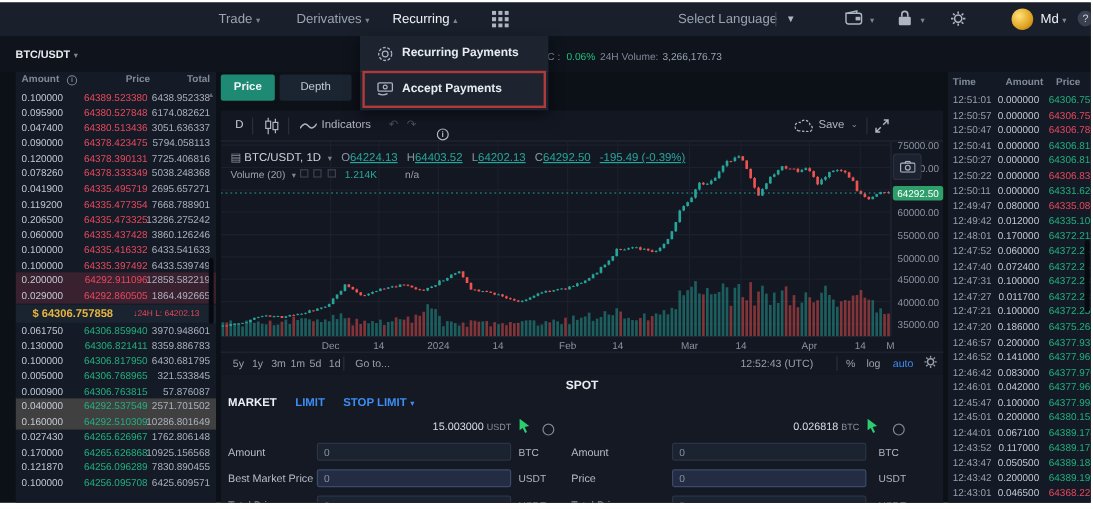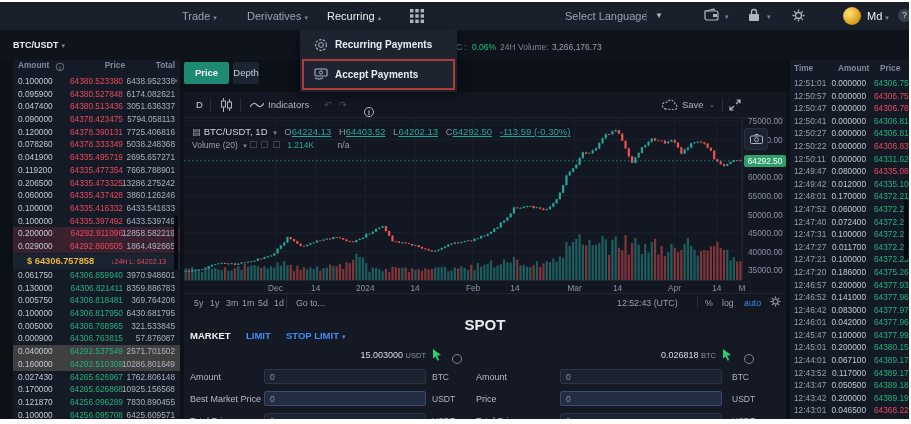--- a/index.html
+++ b/index.html
@@ -263,25 +263,20 @@
             <span class="c-amt">0.061750</span>
             <span class="c-prc">64306.859940</span>
             <span class="c-tot">3970.948601</span>
           </div>
           <div class="ob-row bid">
             <span class="c-amt">0.130000</span>
             <span class="c-prc">64306.821411</span>
             <span class="c-tot">8359.886783</span>
           </div>
           <div class="ob-row bid">
-            <span class="c-amt">0.005750</span>
-            <span class="c-prc">64306.818481</span>
-            <span class="c-tot">369.764206</span>
-          </div>
-          <div class="ob-row bid">
             <span class="c-amt">0.100000</span>
             <span class="c-prc">64306.817950</span>
             <span class="c-tot">6430.681795</span>
           </div>
           <div class="ob-row bid">
             <span class="c-amt">0.005000</span>
             <span class="c-prc">64306.768965</span>
             <span class="c-tot">321.533845</span>
           </div>
           <div class="ob-row bid">
@@ -318,21 +313,21 @@
             <span class="c-amt">0.100000</span>
             <span class="c-prc">64256.095708</span>
             <span class="c-tot">6425.609571</span>
           </div>
         </div>
     <div class="abs" style="left:160px; top:17px; color:#5b6472; font-size:6px;">▲</div>
     <div class="scroll-thumb" style="left:161px; top:155px; height:55px;"></div>
   </div>
 
   <div class="tab" style="left:184px; width:45px; background:#1e8a74; color:#f2f5f8; font-weight:bold;">Price</div>
-  <div class="tab" style="left:233px; width:26px; background:#1b2531; color:#c5cbd3;">Depth</div>
+  <div class="tab" style="left:233px; width:60px; background:#1b2531; color:#c5cbd3;">Depth</div>
 
   <div id="chart">
     <div id="cv-toolbar">
       <div class="tb-item" style="left:12px; color:#d1d4dc;">D</div>
       <div class="tb-sep" style="left:26px;"></div>
       <div class="tb-item" style="left:36px; top:6px; height:14px;">
         <svg width="13" height="14" viewBox="0 0 13 14">
               <g stroke="#b2b5be" stroke-width="1" fill="none">
                 <line x1="3.5" y1="0" x2="3.5" y2="14"></line>
                 <rect x="1.5" y="3" width="4" height="6" fill="#131722"></rect>
@@ -915,21 +910,21 @@
         </div>
 
     <div id="legend1">
       <span style="color:#8b93a3;">▤ </span>
       <span>BTC/USDT, 1D</span>
       <span class="caret">▾</span>
       <span class="ohlc-lab">O</span><span class="ohlc-val">64224.13</span>
       <span class="ohlc-lab">H</span><span class="ohlc-val">64403.52</span>
       <span class="ohlc-lab">L</span><span class="ohlc-val">64202.13</span>
       <span class="ohlc-lab">C</span><span class="ohlc-val">64292.50</span>
-      <span class="ohlc-val" style="margin-left:5px;">-113.59 (-0.30%)</span>
+      <span class="ohlc-val" style="margin-left:5px;">-195.49 (-0.39%)</span>
     </div>
     <div id="legend2">
       <span>Volume (20)</span>
       <span class="caret">▾</span>
       <span style="display:inline-block;width:7px;height:7px;border:1px solid #3a4150;margin:0 1px;"></span>
       <span style="display:inline-block;width:7px;height:7px;border:1px solid #3a4150;margin:0 1px;"></span>
       <span style="display:inline-block;width:7px;height:7px;border:1px solid #3a4150;margin:0 1px;"></span>
       <span style="color:#26a69a; margin-left:4px;">1.214K</span>
       <span style="margin-left:21px;">n/a</span>
     </div>
@@ -1131,21 +1126,21 @@
           <div class="tr-row">
             <span class="t-time">12:42:47</span>
             <span class="t-amt">0.140000</span>
             <span class="t-prc up">64368.228204</span>
           </div>
         </div>
     <div class="scroll-thumb" style="left:114px; top:140px; height:60px;"></div>
   </div>
 
   <div id="form">
-    <div class="abs" style="left:0; top:4px; width:602px; text-align:center; color:#e8ebf0; font-size:15px; font-weight:bold;">SPOT</div>
+    <div class="abs" style="left:0; top:4px; width:602px; text-align:center; color:#e8ebf0; font-size:10px; font-weight:bold;">SPOT</div>
     <div class="f-tab" style="left:6px; color:#eef1f5;">MARKET</div>
     <div class="f-tab blue" style="left:62px;">LIMIT</div>
     <div class="f-tab blue" style="left:102px;"><span>STOP LIMIT</span><span class="caret" style="color:#3d8df5;">▾</span></div>
 
     <div class="balance" style="left:170px; top:38px; width:72px; text-align:right;"><span>15.003000</span> <span class="bal-cur">USDT</span></div>
     <div class="abs" style="left:248px; top:37px;">
       <svg width="11" height="12" viewBox="0 0 11 12">
             <path d="M1 0 L9 6 L5.2 6.8 L7.2 11 L5.6 11.8 L3.6 7.6 L1 9.6 Z" fill="#2ecc71"></path>
           </svg>
     </div>

